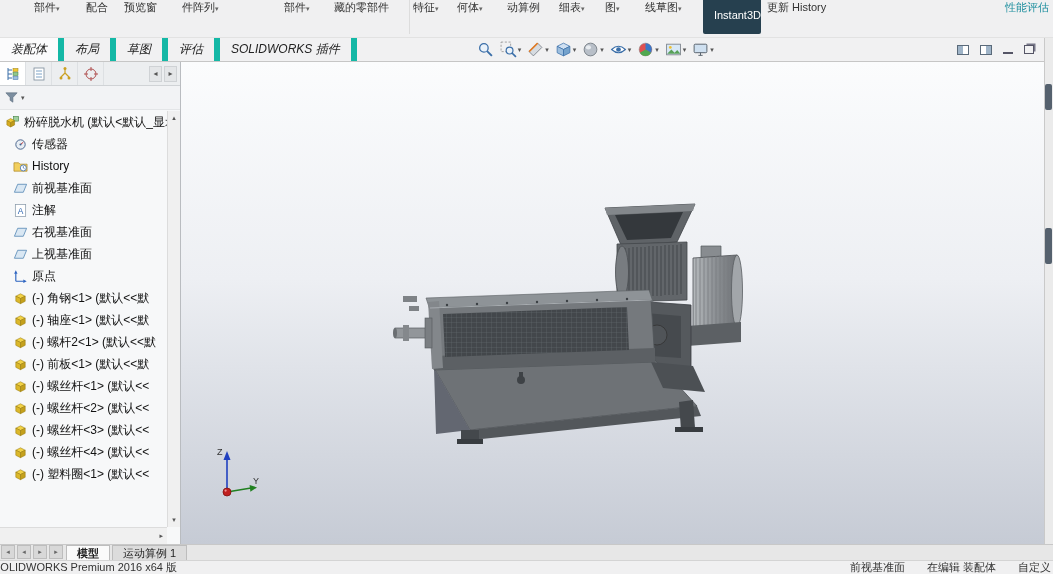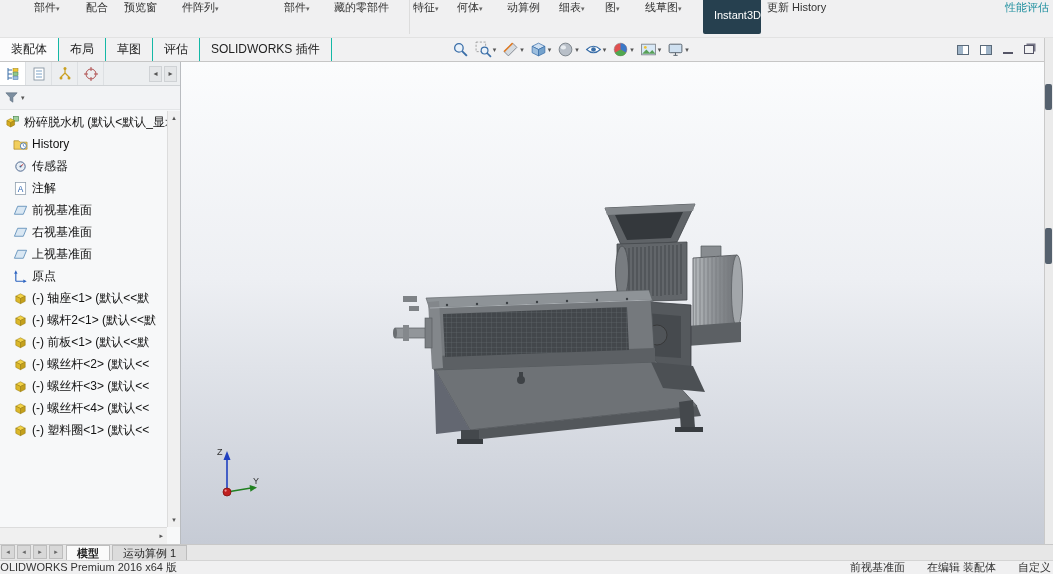--- a/index.html
+++ b/index.html
@@ -10,21 +10,21 @@
   
   .ribbon{position:absolute;top:0;left:0;right:0;height:38px;background:#f0f0f1;border-bottom:1px solid #e2e2e2;display:flex;align-items:flex-start;overflow:hidden;}
   .rbtn{display:flex;flex-direction:row;align-items:center;font-size:11px;line-height:12px;color:#333;text-align:center;padding-top:1px;cursor:default;}
   .rbtn .rarr{font-size:7px;line-height:7px;color:#666;margin-top:2px;}
   .rbtn.active{background:#26404f;color:#fff;height:34px;justify-content:flex-end;padding-bottom:6px;border-radius:0 0 2px 2px;}
   .rbtn.teal{color:#1f8f9f;}
   .rsep{width:1px;height:34px;background:#dcdcdc;margin:0 3px;}
 
   
   .tabrow{position:absolute;top:38px;left:0;right:9px;height:24px;background:#f1f1f2;border-bottom:1px solid #c6c6c6;display:flex;align-items:stretch;}
-  .ctab{padding:0 11px;display:flex;align-items:center;font-size:12px;color:#222;border-right:1px solid #14b8a6;cursor:default;white-space:nowrap;}
+  .ctab{padding:0 11px;display:flex;align-items:center;font-size:12px;color:#222;border-right:6px solid #14b8a6;cursor:default;white-space:nowrap;font-style:italic;}
   .ctab.active{background:#fbfbfc;}
   .hud{display:flex;align-items:center;margin-left:118px;gap:2px;}
   .hudbtn{display:flex;align-items:center;padding:1px 2px;border-radius:2px;}
   .hicon{width:17px;height:17px;display:block;}
   .harr{font-size:7px;color:#555;margin-left:1px;}
   .wctl{margin-left:auto;display:flex;align-items:center;gap:11px;margin-right:10px;}
   .w-split{width:12px;height:10px;border:1px solid #5a6a7a;position:relative;background:#fff;}
   .w-split::after{content:"";position:absolute;top:0;bottom:0;left:0;width:5px;background:#9fb4c8;}
   .w-split.r::after{left:auto;right:0;}
   .w-min{width:10px;height:9px;border-bottom:2px solid #556;}
@@ -361,77 +361,89 @@
 
     <div class="tree">
       <div class="titem">
         <svg class="ticon">
             <use href="#s-asm"></use>
           </svg>
         <span class="tlab">粉碎脱水机 (默认&lt;默认_显示</span>
       </div>
       <div class="titem child">
         <svg class="ticon">
+            <use href="#s-sensor"></use>
+          </svg>
+        <span class="tlab">传感器</span>
+      </div>
+      <div class="titem child">
+        <svg class="ticon">
             <use href="#s-hist"></use>
           </svg>
         <span class="tlab">History</span>
       </div>
       <div class="titem child">
         <svg class="ticon">
-            <use href="#s-sensor"></use>
-          </svg>
-        <span class="tlab">传感器</span>
+            <use href="#s-plane"></use>
+          </svg>
+        <span class="tlab">前视基准面</span>
       </div>
       <div class="titem child">
         <svg class="ticon">
             <use href="#s-ann"></use>
           </svg>
         <span class="tlab">注解</span>
       </div>
       <div class="titem child">
         <svg class="ticon">
             <use href="#s-plane"></use>
           </svg>
-        <span class="tlab">前视基准面</span>
+        <span class="tlab">右视基准面</span>
       </div>
       <div class="titem child">
         <svg class="ticon">
             <use href="#s-plane"></use>
           </svg>
-        <span class="tlab">右视基准面</span>
-      </div>
-      <div class="titem child">
-        <svg class="ticon">
-            <use href="#s-plane"></use>
-          </svg>
         <span class="tlab">上视基准面</span>
       </div>
       <div class="titem child">
         <svg class="ticon">
             <use href="#s-origin"></use>
           </svg>
         <span class="tlab">原点</span>
       </div>
       <div class="titem child">
         <svg class="ticon">
             <use href="#s-part"></use>
           </svg>
+        <span class="tlab">(-) 角钢&lt;1&gt; (默认&lt;&lt;默</span>
+      </div>
+      <div class="titem child">
+        <svg class="ticon">
+            <use href="#s-part"></use>
+          </svg>
         <span class="tlab">(-) 轴座&lt;1&gt; (默认&lt;&lt;默</span>
       </div>
       <div class="titem child">
         <svg class="ticon">
             <use href="#s-part"></use>
           </svg>
         <span class="tlab">(-) 螺杆2&lt;1&gt; (默认&lt;&lt;默</span>
       </div>
       <div class="titem child">
         <svg class="ticon">
             <use href="#s-part"></use>
           </svg>
         <span class="tlab">(-) 前板&lt;1&gt; (默认&lt;&lt;默</span>
+      </div>
+      <div class="titem child">
+        <svg class="ticon">
+            <use href="#s-part"></use>
+          </svg>
+        <span class="tlab">(-) 螺丝杆&lt;1&gt; (默认&lt;&lt;</span>
       </div>
       <div class="titem child">
         <svg class="ticon">
             <use href="#s-part"></use>
           </svg>
         <span class="tlab">(-) 螺丝杆&lt;2&gt; (默认&lt;&lt;</span>
       </div>
       <div class="titem child">
         <svg class="ticon">
             <use href="#s-part"></use>

